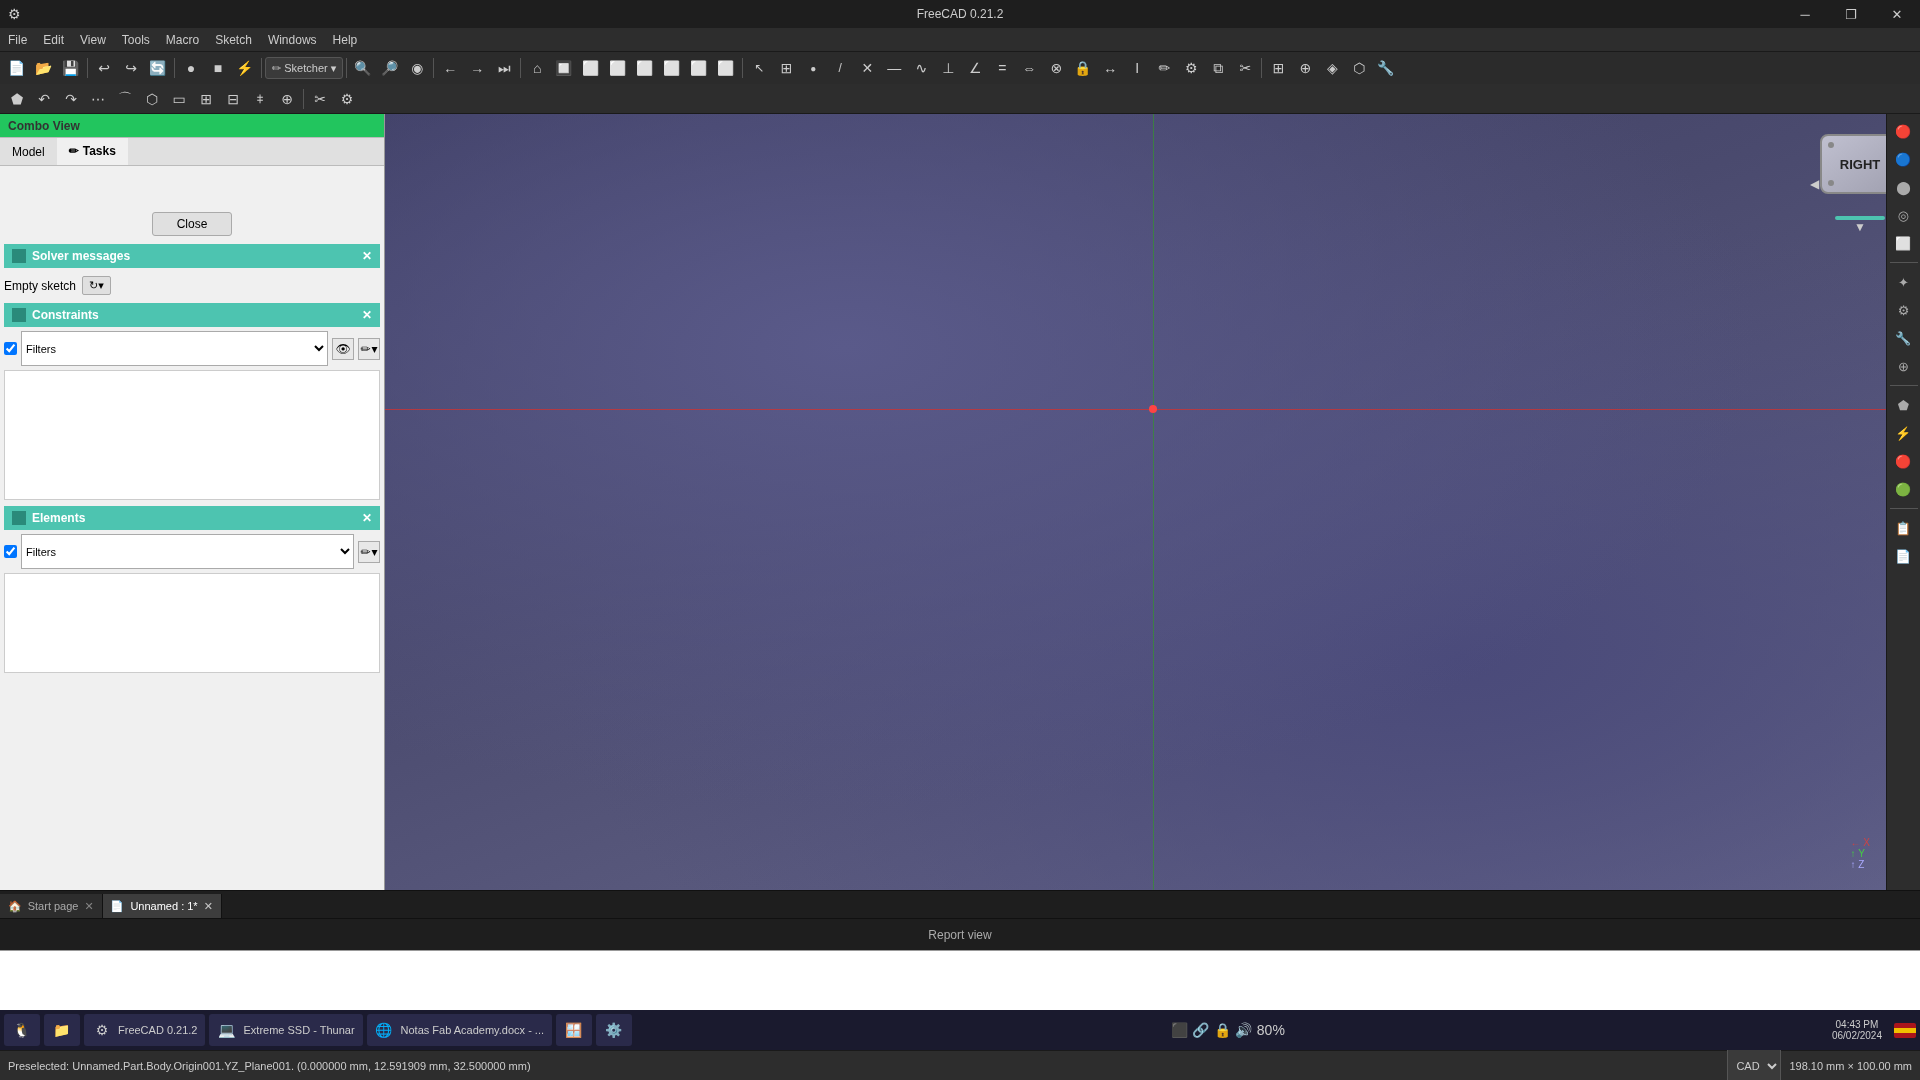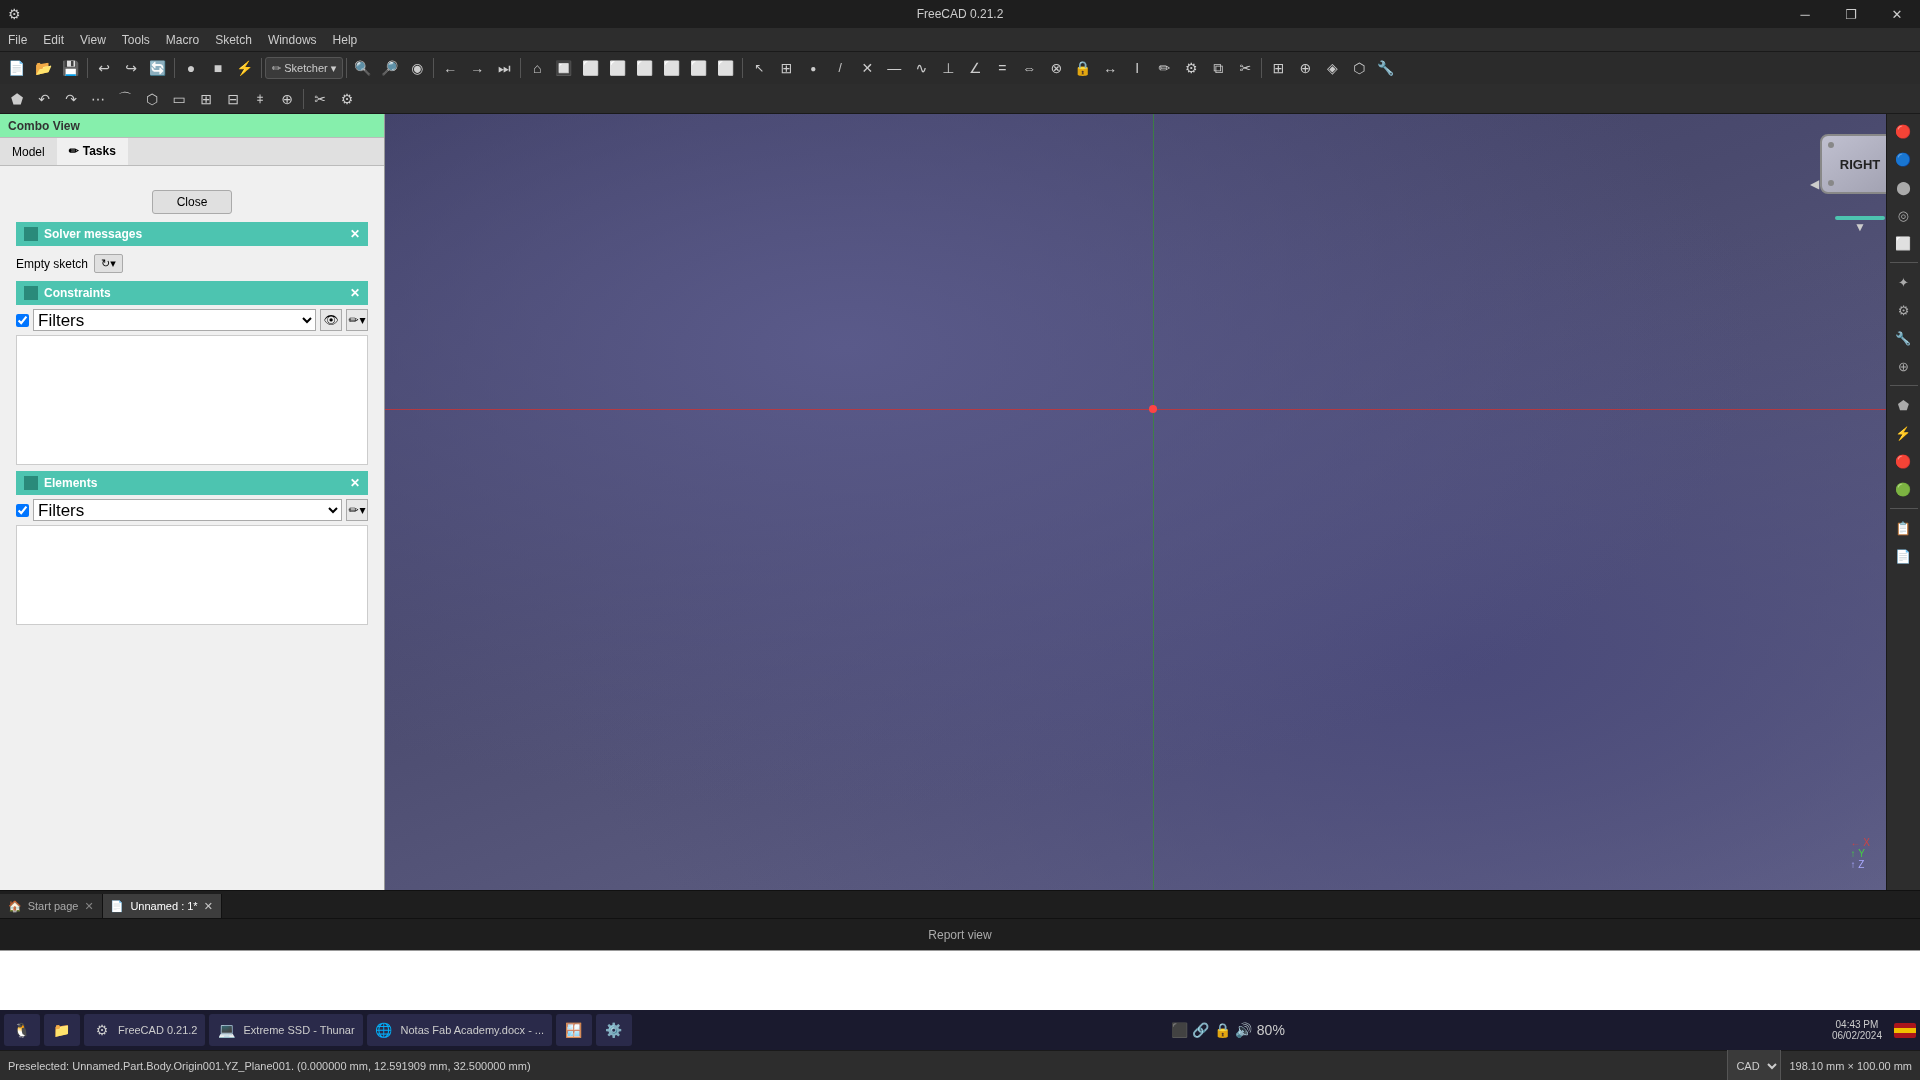--- a/index.html
+++ b/index.html
@@ -127,21 +127,22 @@
       gap: 4px;
     }
     .panel-tab.active {
       background: #f0f0f0;
       border-bottom: 2px solid #f0f0f0;
       font-weight: bold;
     }
     .panel-content {
       flex: 1;
       overflow-y: auto;
-      padding: 16px;
+      padding: 4px;
+      margin-top: 34px;
     }
     .close-btn-panel {
       margin: 8px auto;
       display: block;
       width: 80px;
       height: 24px;
       background: #e0e0e0;
       border: 1px solid #aaa;
       border-radius: 3px;
       cursor: pointer;
@@ -189,24 +190,24 @@
       align-items: center;
     }
     .filter-row {
       display: flex;
       align-items: center;
       gap: 4px;
       margin: 4px 0;
     }
     .filter-select {
       flex: 1;
-      height: 22px;
+      height: 35px;
       border: 1px solid #aaa;
       background: #fff;
-      font-size: 17px;
+      font-size: 11px;
     }
     .filter-icon-btn {
       width: 22px;
       height: 22px;
       border: 1px solid #aaa;
       background: #e8e8e8;
       display: flex;
       align-items: center;
       justify-content: center;
       cursor: pointer;
@@ -444,21 +445,21 @@
       width: 22px;
       height: 15px;
       display: inline-block;
       background: linear-gradient(to bottom, #aa151b 33%, #f1bf00 33%, #f1bf00 66%, #aa151b 66%);
       border-radius: 2px;
     }
 
     
     .combo-label {
       height: 24px;
-      background: #86efac;
+      background: #22c55e;
       display: flex;
       align-items: center;
       padding: 8px 8px;
       font-size: 12px;
       font-weight: bold;
       color: #333;
       border-bottom: 1px solid #bbb;
     }
 
     .checkbox-cell {

